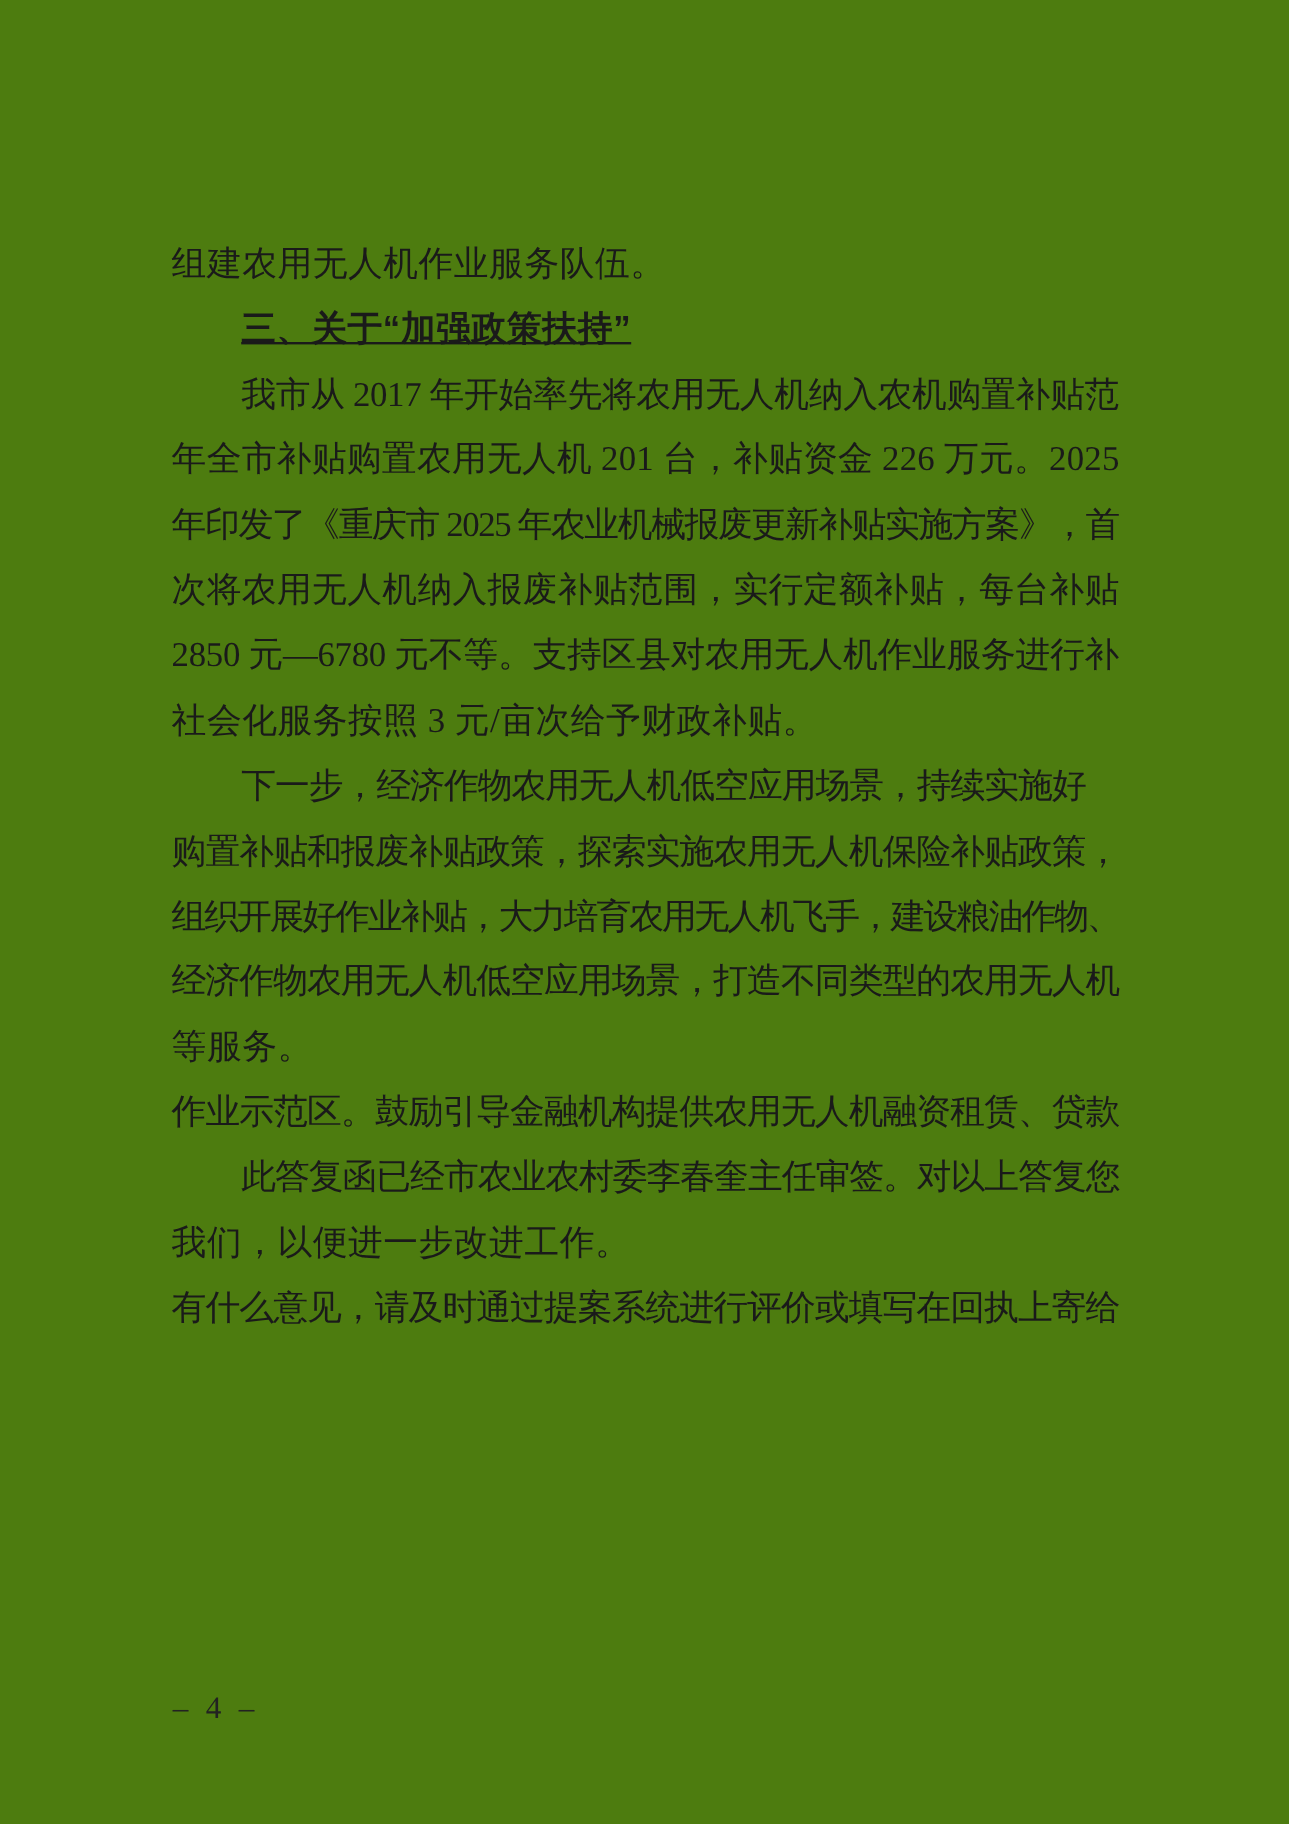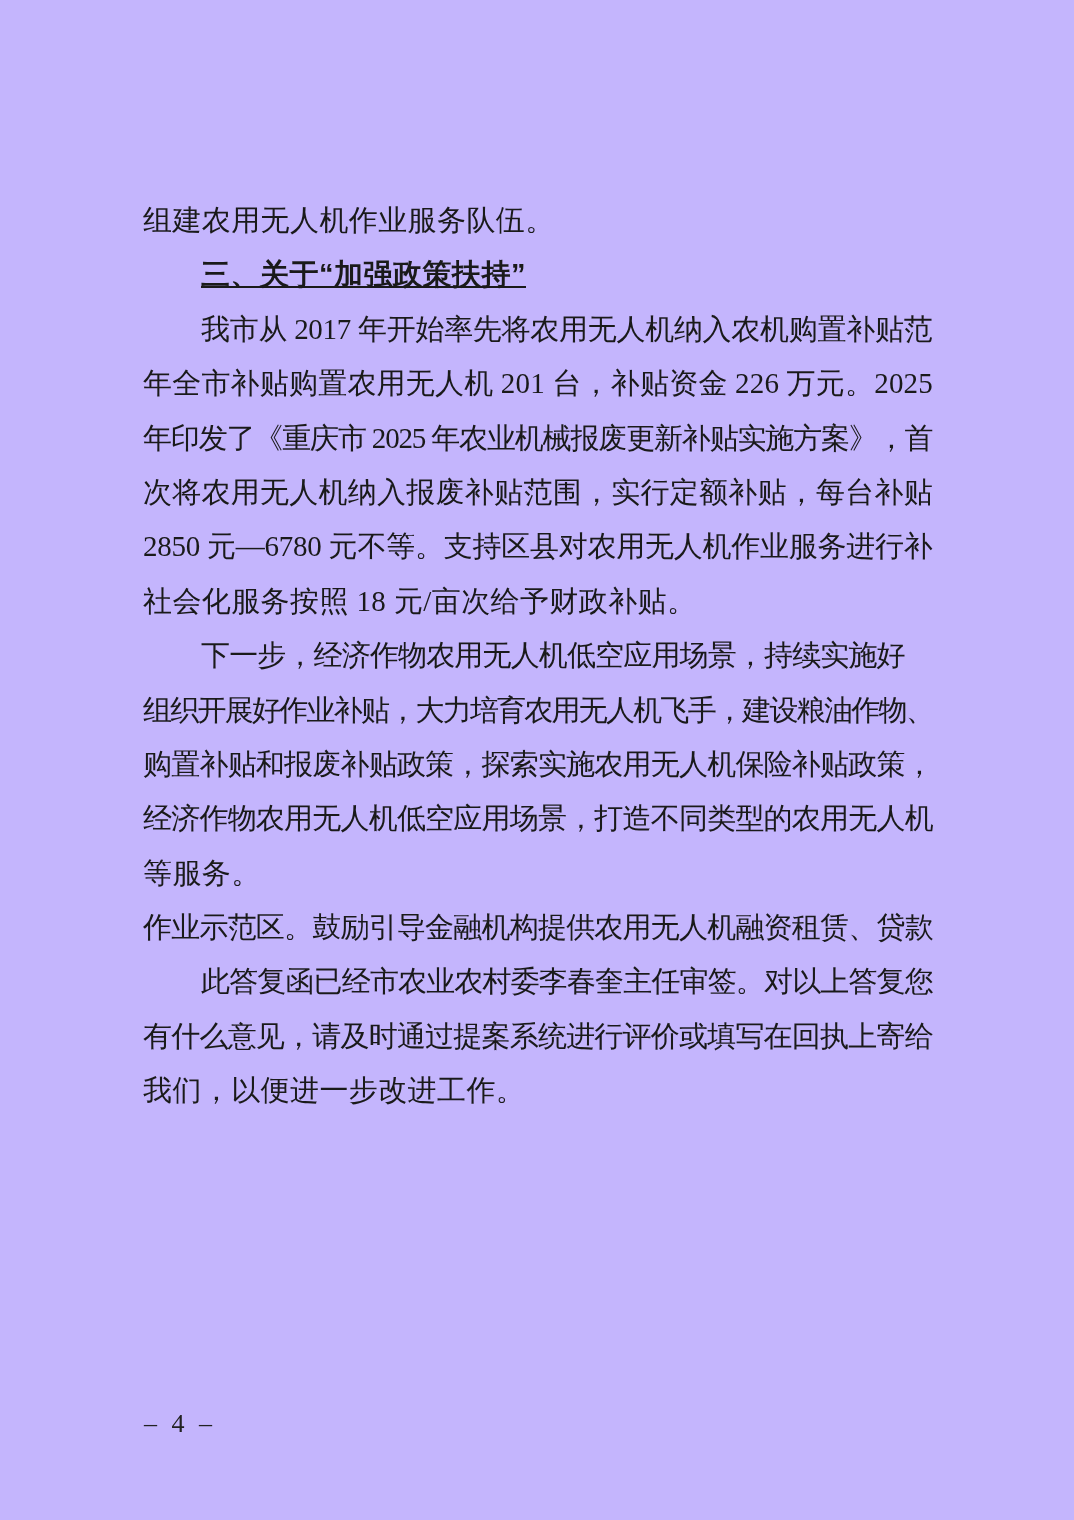--- a/index.html
+++ b/index.html
@@ -4,21 +4,21 @@
 <style>
   html, body {
     margin: 0;
     padding: 0;
     background: #ffffff;
   }
   .page {
     position: relative;
     width: 1074px;
     height: 1520px;
-    background: #c4b5fd;
+    background: #4d7c0f;
     overflow: hidden;
     font-family: "Liberation Serif", serif;
     color: #1a1a1a;
   }
   .content {
     position: absolute;
     left: 143px;
     top: 193px;
     width: 790px;
     font-size: 29px;
@@ -78,54 +78,54 @@
       <div class="line fit" style="letter-spacing: -1.16px;">
         <span>年印发了《重庆市 2025 年农业机械报废更新补贴实施方案》，首</span>
       </div>
       <div class="line fit" style="letter-spacing: 0.26px;">
         <span>次将农用无人机纳入报废补贴范围，实行定额补贴，每台补贴</span>
       </div>
       <div class="line fit" style="letter-spacing: -0.24px;">
         <span>2850 元—6780 元不等。支持区县对农用无人机作业服务进行补</span>
       </div>
       <div class="line plain">
-        <span>社会化服务按照 18 元/亩次给予财政补贴。</span>
+        <span>社会化服务按照 3 元/亩次给予财政补贴。</span>
       </div>
     </div>
 
     <div>
       <div class="line indent fit" style="letter-spacing: -0.85px;">
         <span>下一步，经济作物农用无人机低空应用场景，持续实施好</span>
       </div>
+      <div class="line fit" style="letter-spacing: -0.79px;">
+        <span>购置补贴和报废补贴政策，探索实施农用无人机保险补贴政策，</span>
+      </div>
       <div class="line fit" style="letter-spacing: -1.76px;">
         <span>组织开展好作业补贴，大力培育农用无人机飞手，建设粮油作物、</span>
-      </div>
-      <div class="line fit" style="letter-spacing: -0.79px;">
-        <span>购置补贴和报废补贴政策，探索实施农用无人机保险补贴政策，</span>
       </div>
       <div class="line fit" style="letter-spacing: -0.79px;">
         <span>经济作物农用无人机低空应用场景，打造不同类型的农用无人机</span>
       </div>
       <div class="line plain">
         <span>等服务。</span>
       </div>
       <div class="line fit" style="letter-spacing: -0.79px;">
         <span>作业示范区。鼓励引导金融机构提供农用无人机融资租赁、贷款</span>
       </div>
     </div>
 
     <div>
       <div class="line indent fit" style="letter-spacing: -0.85px;">
         <span>此答复函已经市农业农村委李春奎主任审签。对以上答复您</span>
       </div>
+      <div class="line plain">
+        <span>我们，以便进一步改进工作。</span>
+      </div>
       <div class="line fit" style="letter-spacing: -0.79px;">
         <span>有什么意见，请及时通过提案系统进行评价或填写在回执上寄给</span>
-      </div>
-      <div class="line plain">
-        <span>我们，以便进一步改进工作。</span>
       </div>
     </div>
 
   </div>
 
   <div class="footer">– 4 –</div>
 
 </div>
 
 </body></html>

